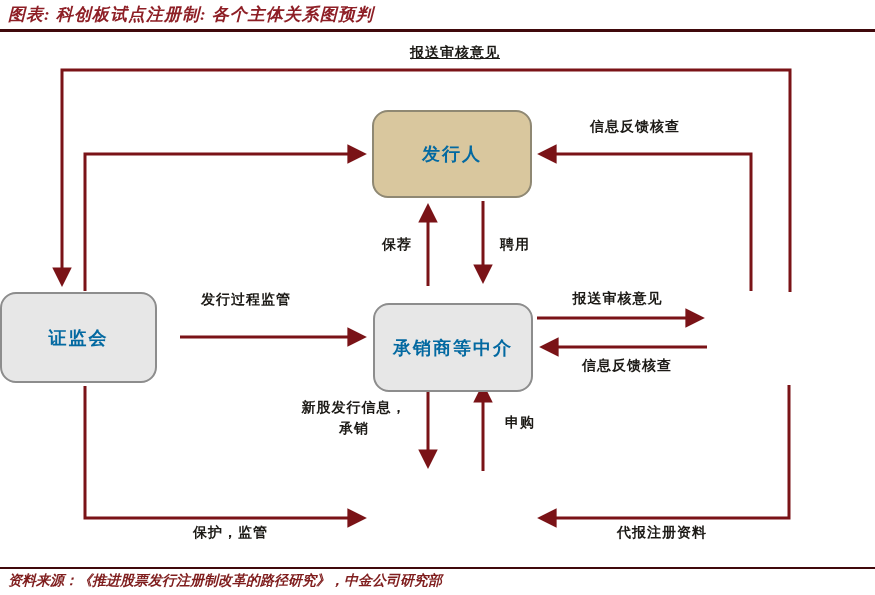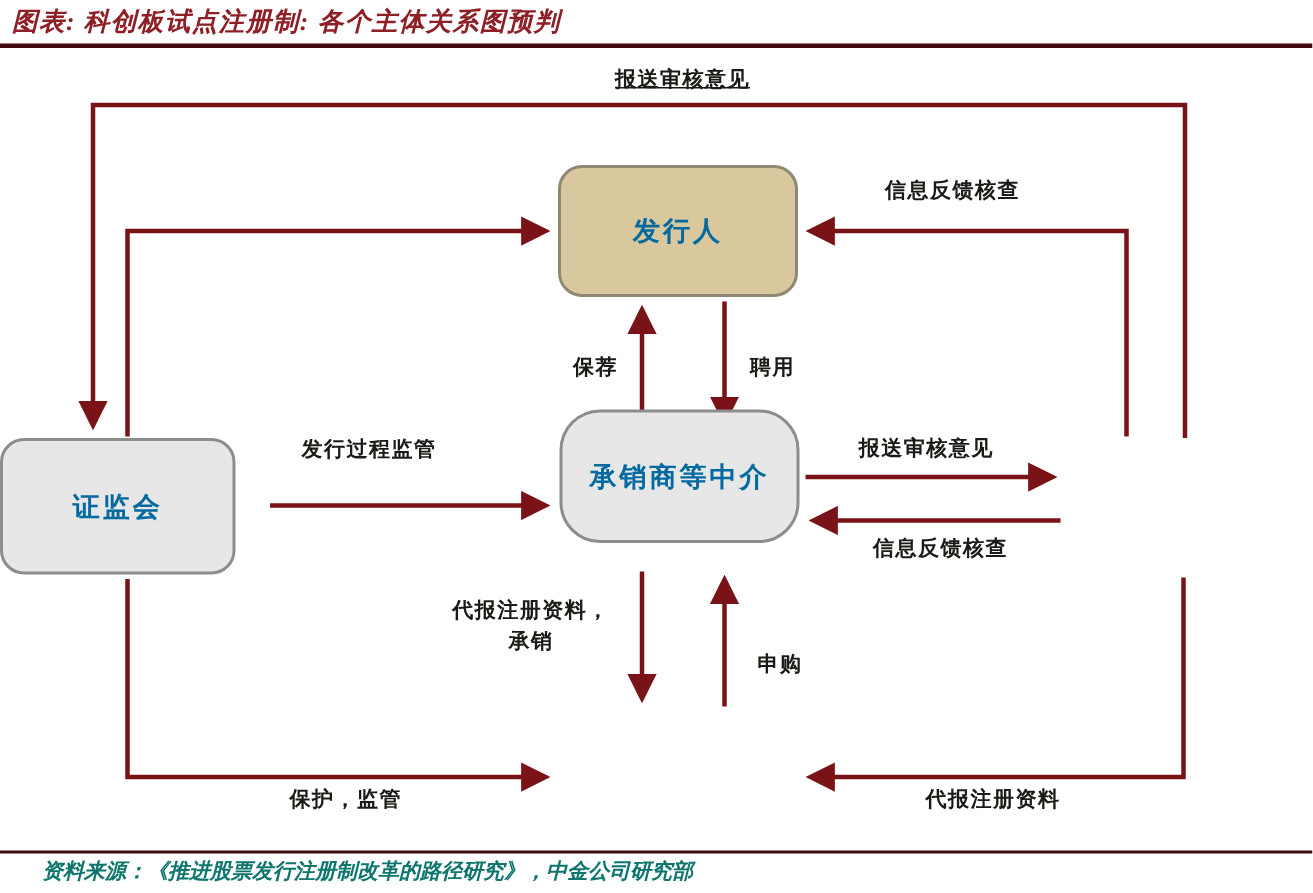--- a/index.html
+++ b/index.html
@@ -44,23 +44,22 @@
     height: 2px;
     background: #40090c;
   }
   .chart-source {
     position: absolute;
     left: 8px;
     top: 572px;
     font-size: 14px;
     font-weight: bold;
     font-style: italic;
-    color: #0f766e;
+    color: #7f1d1d;
     white-space: nowrap;
-    margin-left: 20px;
   }
   .node {
     position: absolute;
     border-radius: 16px;
     display: flex;
     align-items: center;
     justify-content: center;
     font-size: 18px;
     font-weight: bold;
     color: #0369a1;
@@ -70,42 +69,42 @@
   .node-gray {
     background: #e7e7e7;
     border: 2px solid #8d8d8d;
   }
   .node-tan {
     background: #d9c79e;
     border: 2px solid #8f8873;
   }
   .n-issuer      { left: 372px; top: 110px; width: 160px; height: 88px; }
   .n-csrc        { left: 0;   top: 292px; width: 157px; height: 91px; }
-  .n-underwriter { left: 373px; top: 273px; width: 160px; height: 89px; border-radius: 27px; }
+  .n-underwriter { left: 373px; top: 303px; width: 160px; height: 89px; }
   .n-sse         { left: 710px; top: 292px; width: 158px; height: 90px; }
   .n-investor    { left: 372px; top: 474px; width: 160px; height: 89px; }
   .elabel {
     position: absolute;
     font-size: 14px;
     font-weight: bold;
     color: #1c1a16;
     text-align: center;
     white-space: nowrap;
     letter-spacing: 1px;
   }
   .l-submit-review   { left: 390px; top: 44px;  width: 130px; text-decoration: underline; }
   .l-decide-reg      { left: 162px; top: 121px; width: 140px; }
   .l-feedback-top    { left: 580px; top: 118px; width: 110px; }
   .l-sponsor         { left: 372px; top: 236px; width: 50px;  }
   .l-hire            { left: 490px; top: 236px; width: 50px;  }
   .l-process-superv  { left: 191px; top: 291px; width: 110px; }
   .l-submit-regmat   { left: 565px; top: 290px; width: 105px; }
   .l-feedback-mid    { left: 572px; top: 357px; width: 110px; }
   .l-newshare-uw     { left: 295px; top: 397px; width: 118px; white-space: pre-line; line-height: 21px; }
-  .l-subscribe       { left: 497px; top: 434px; width: 46px;  }
+  .l-subscribe       { left: 497px; top: 414px; width: 46px;  }
   .l-protect         { left: 178px; top: 524px; width: 105px; }
   .l-newshare-info   { left: 602px; top: 524px; width: 120px; }
   svg.arrows {
     position: absolute;
     left: 0;
     top: 0;
   }
 </style>
 </head>
 <body>
@@ -141,21 +140,21 @@
   <div class="node node-gray n-csrc">证监会</div>
   <div class="node node-gray n-underwriter">承销商等中介</div>
 
   <div class="elabel l-submit-review">报送审核意见</div>
   <div class="elabel l-feedback-top">信息反馈核查</div>
   <div class="elabel l-sponsor">保荐</div>
   <div class="elabel l-hire">聘用</div>
   <div class="elabel l-process-superv">发行过程监管</div>
   <div class="elabel l-submit-regmat">报送审核意见</div>
   <div class="elabel l-feedback-mid">信息反馈核查</div>
-  <div class="elabel l-newshare-uw">代报注册资料，
+  <div class="elabel l-newshare-uw">新股发行信息，
 承销</div>
   <div class="elabel l-subscribe">申购</div>
   <div class="elabel l-protect">保护，监管</div>
   <div class="elabel l-newshare-info">代报注册资料</div>
 
   <div class="footer-rule"></div>
   <div class="chart-source">资料来源：《推进股票发行注册制改革的路径研究》，中金公司研究部</div>
 
 </div>
 

